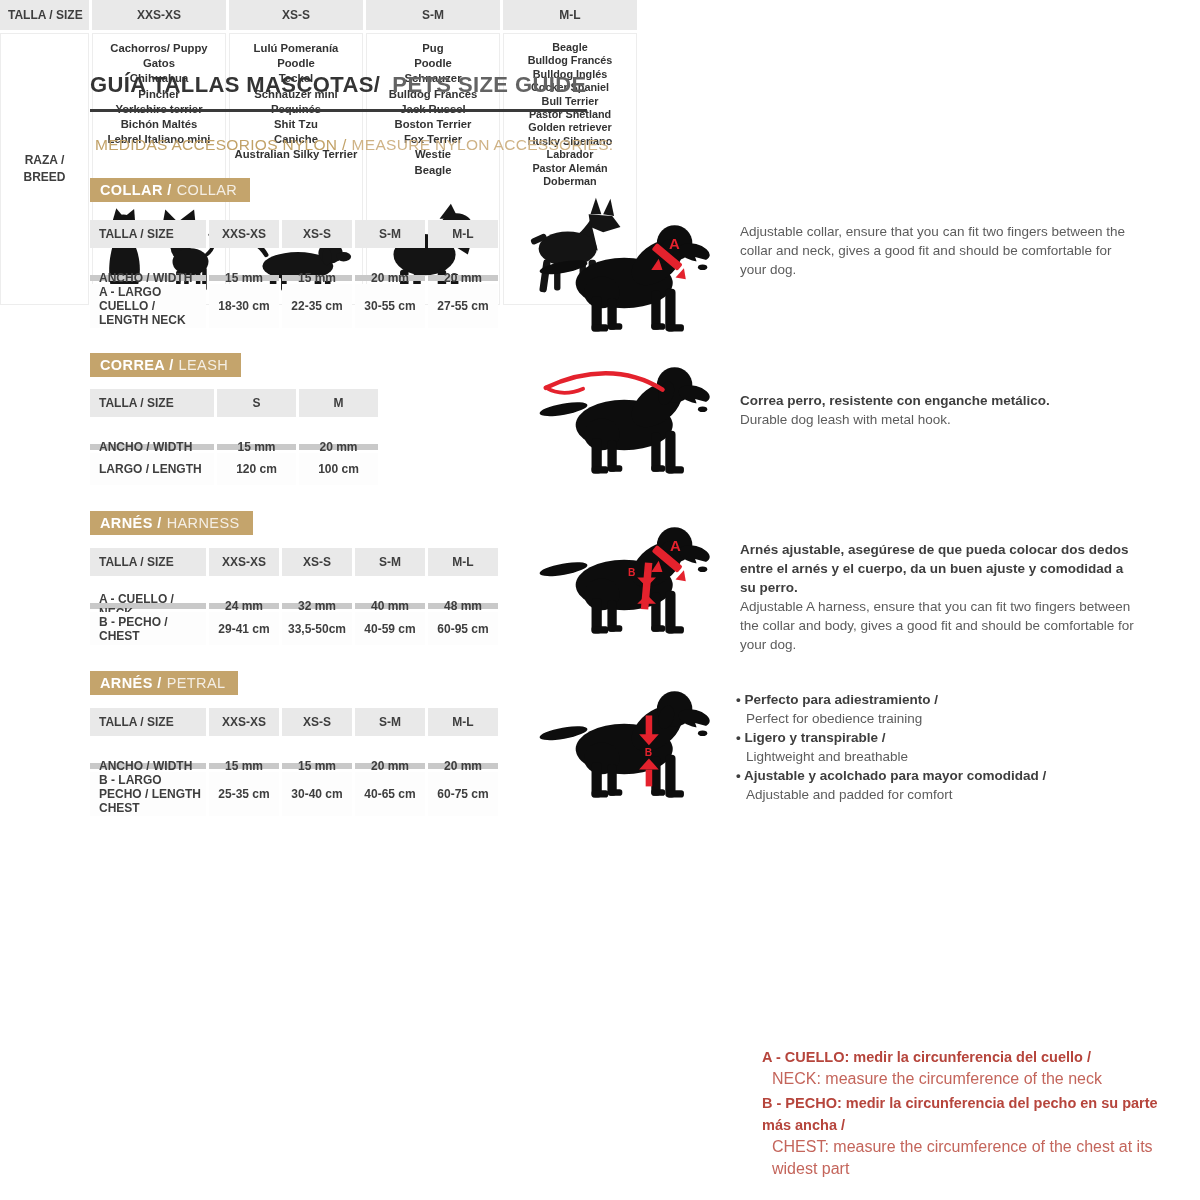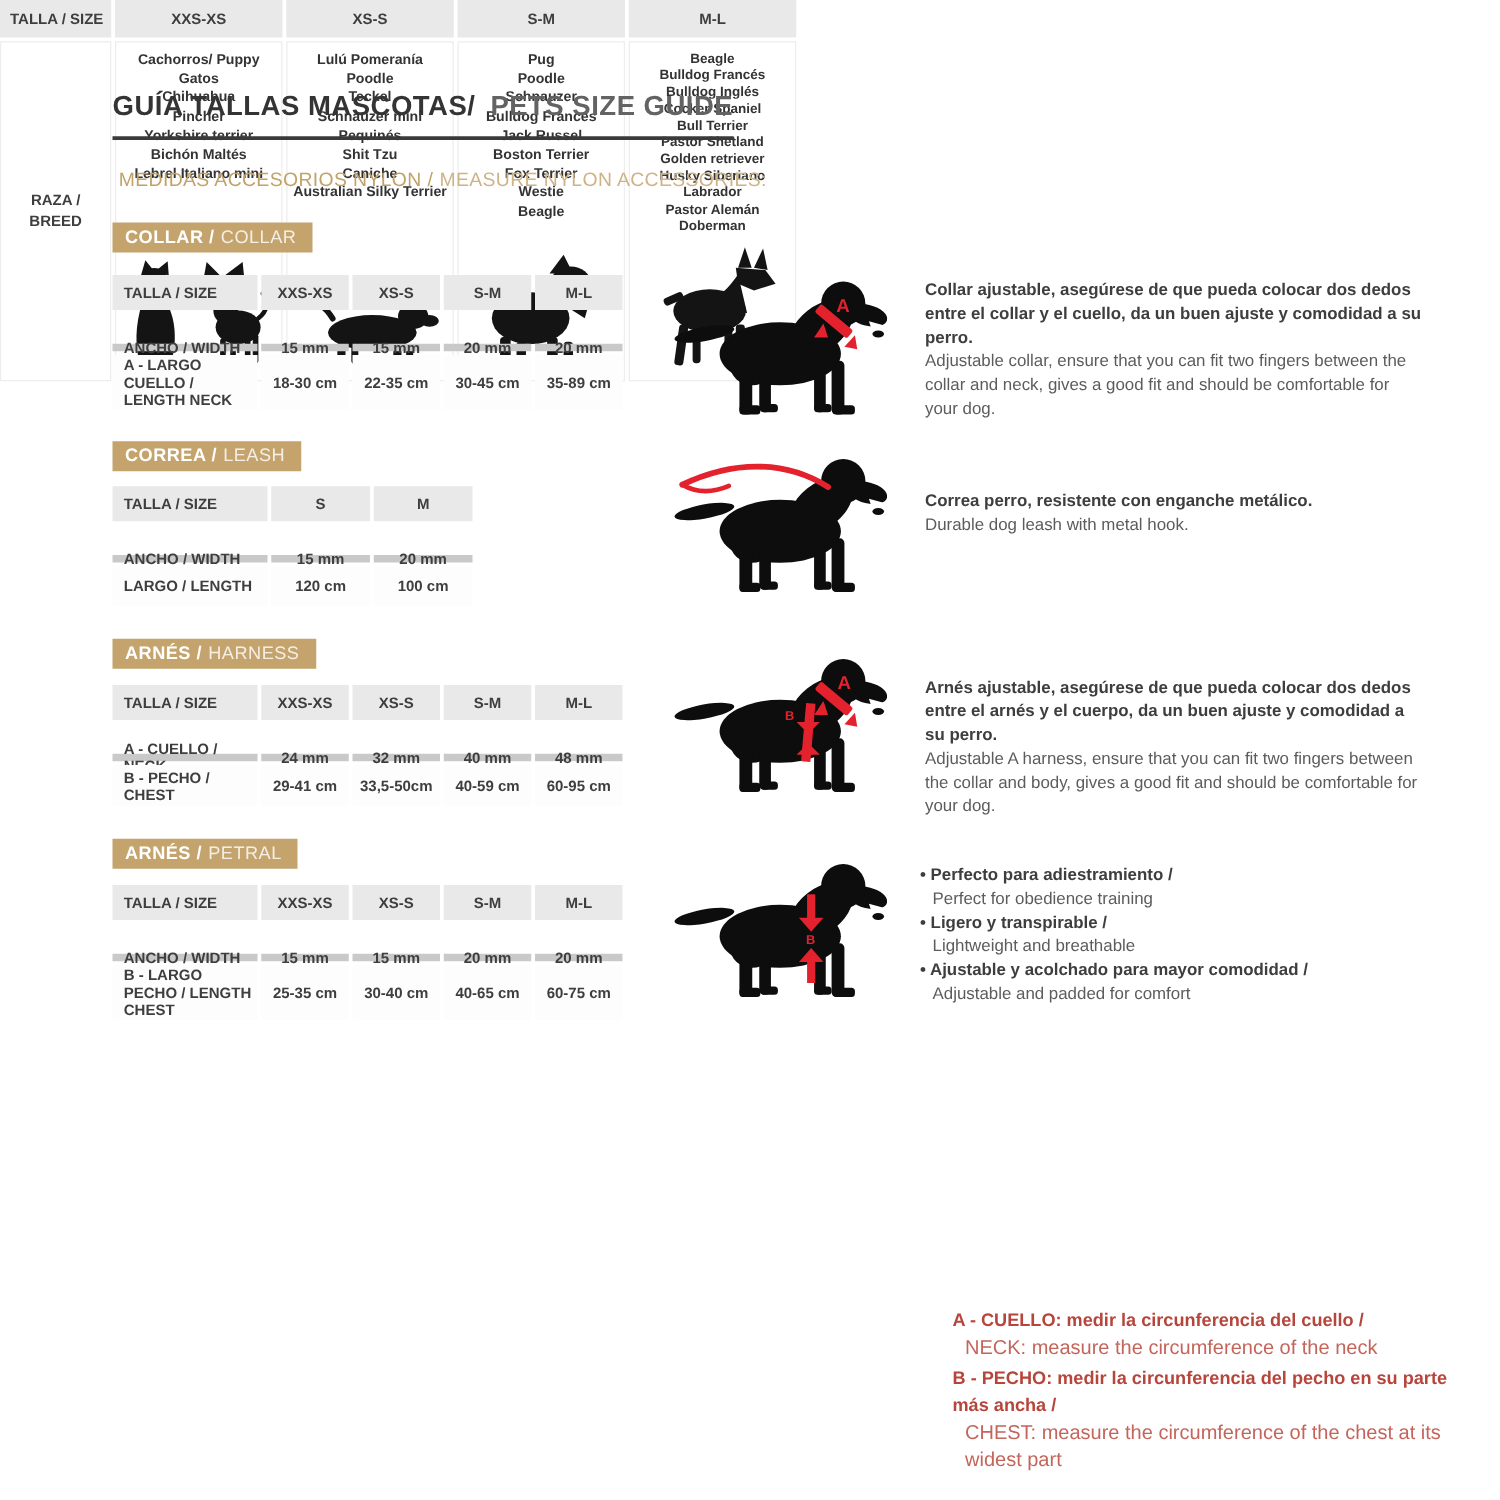--- a/index.html
+++ b/index.html
@@ -103,22 +103,22 @@
   <div class="c h">S-M</div>
   <div class="c h">M-L</div>
   <div class="c d l">ANCHO / WIDTH</div>
   <div class="c d">15 mm</div>
   <div class="c d">15 mm</div>
   <div class="c d">20 mm</div>
   <div class="c d">20 mm</div>
   <div class="c w l">A - LARGO CUELLO / LENGTH NECK</div>
   <div class="c w">18-30 cm</div>
   <div class="c w">22-35 cm</div>
-  <div class="c w">30-45 cm</div>
-  <div class="c w">35-89 cm</div>
+  <div class="c w">30-55 cm</div>
+  <div class="c w">27-55 cm</div>
 </div>
 <div id="dog1" class="abs">
   <svg width="178" height="126" viewBox="0 0 190 135">
     <defs>
       <g id="dogSil" fill="#0d0d0d">
         <ellipse cx="27" cy="57" rx="26" ry="6" transform="rotate(-10 27 57)"></ellipse>
         <ellipse cx="92" cy="74" rx="52" ry="27"></ellipse>
         <ellipse cx="127" cy="52" rx="31" ry="19" transform="rotate(-38 127 52)"></ellipse>
         <circle cx="146" cy="31" r="19"></circle>
         <ellipse cx="137" cy="40" rx="8" ry="13" transform="rotate(18 137 40)"></ellipse>
@@ -139,21 +139,20 @@
     <use href="#dogSil"></use>
     <g fill="#e4222d">
       <rect x="120" y="41.5" width="36" height="9" rx="2" transform="rotate(40 138 46)"></rect>
       <polygon points="121,60 129,48 133,60"></polygon>
       <polygon points="147,68 156,58 158,70"></polygon>
     </g>
     <text x="140" y="38" class="dogletter">A</text>
   </svg>
 </div>
 <div id="desc1" class="abs desc">
-  <span class="es">Collar ajustable, asegúrese de que pueda colocar dos dedos entre el collar y el cuello, da un buen ajuste y comodidad a su perro.</span>
   <span class="en">Adjustable collar, ensure that you can fit two fingers between the collar and neck, gives a good fit and should be comfortable for your dog.</span>
 </div>
 
 <div id="badge2" class="abs badge">
   <span>CORREA /</span><span class="ben">LEASH</span>
 </div>
 <div id="table2" class="abs tbl tbl3">
   <div class="c h l">TALLA / SIZE</div>
   <div class="c h">S</div>
   <div class="c h">M</div>

